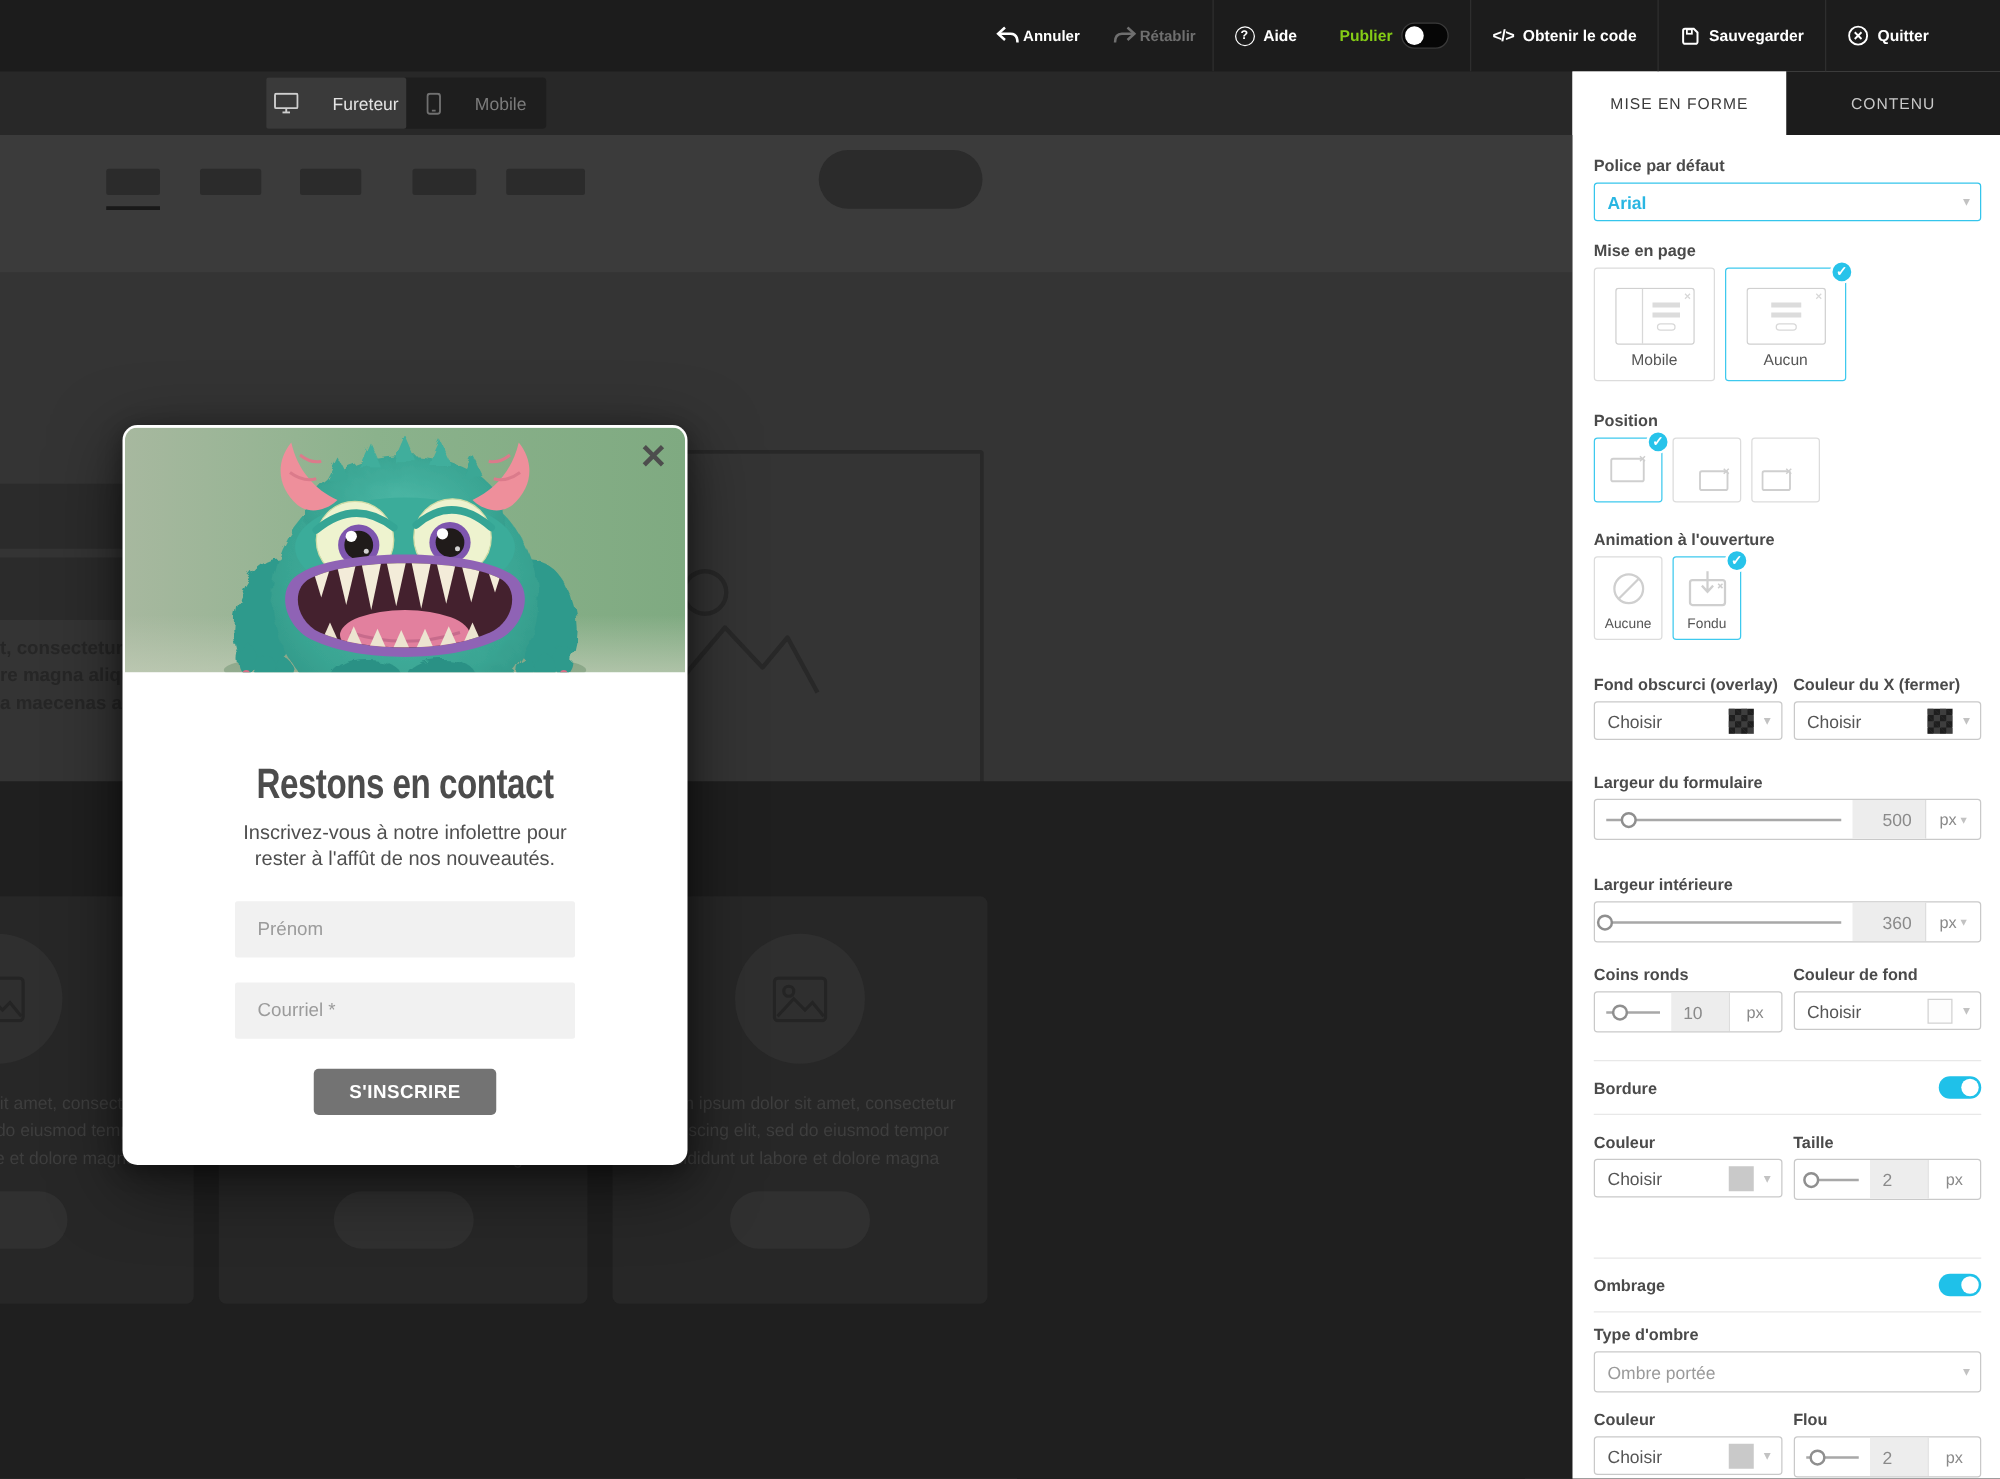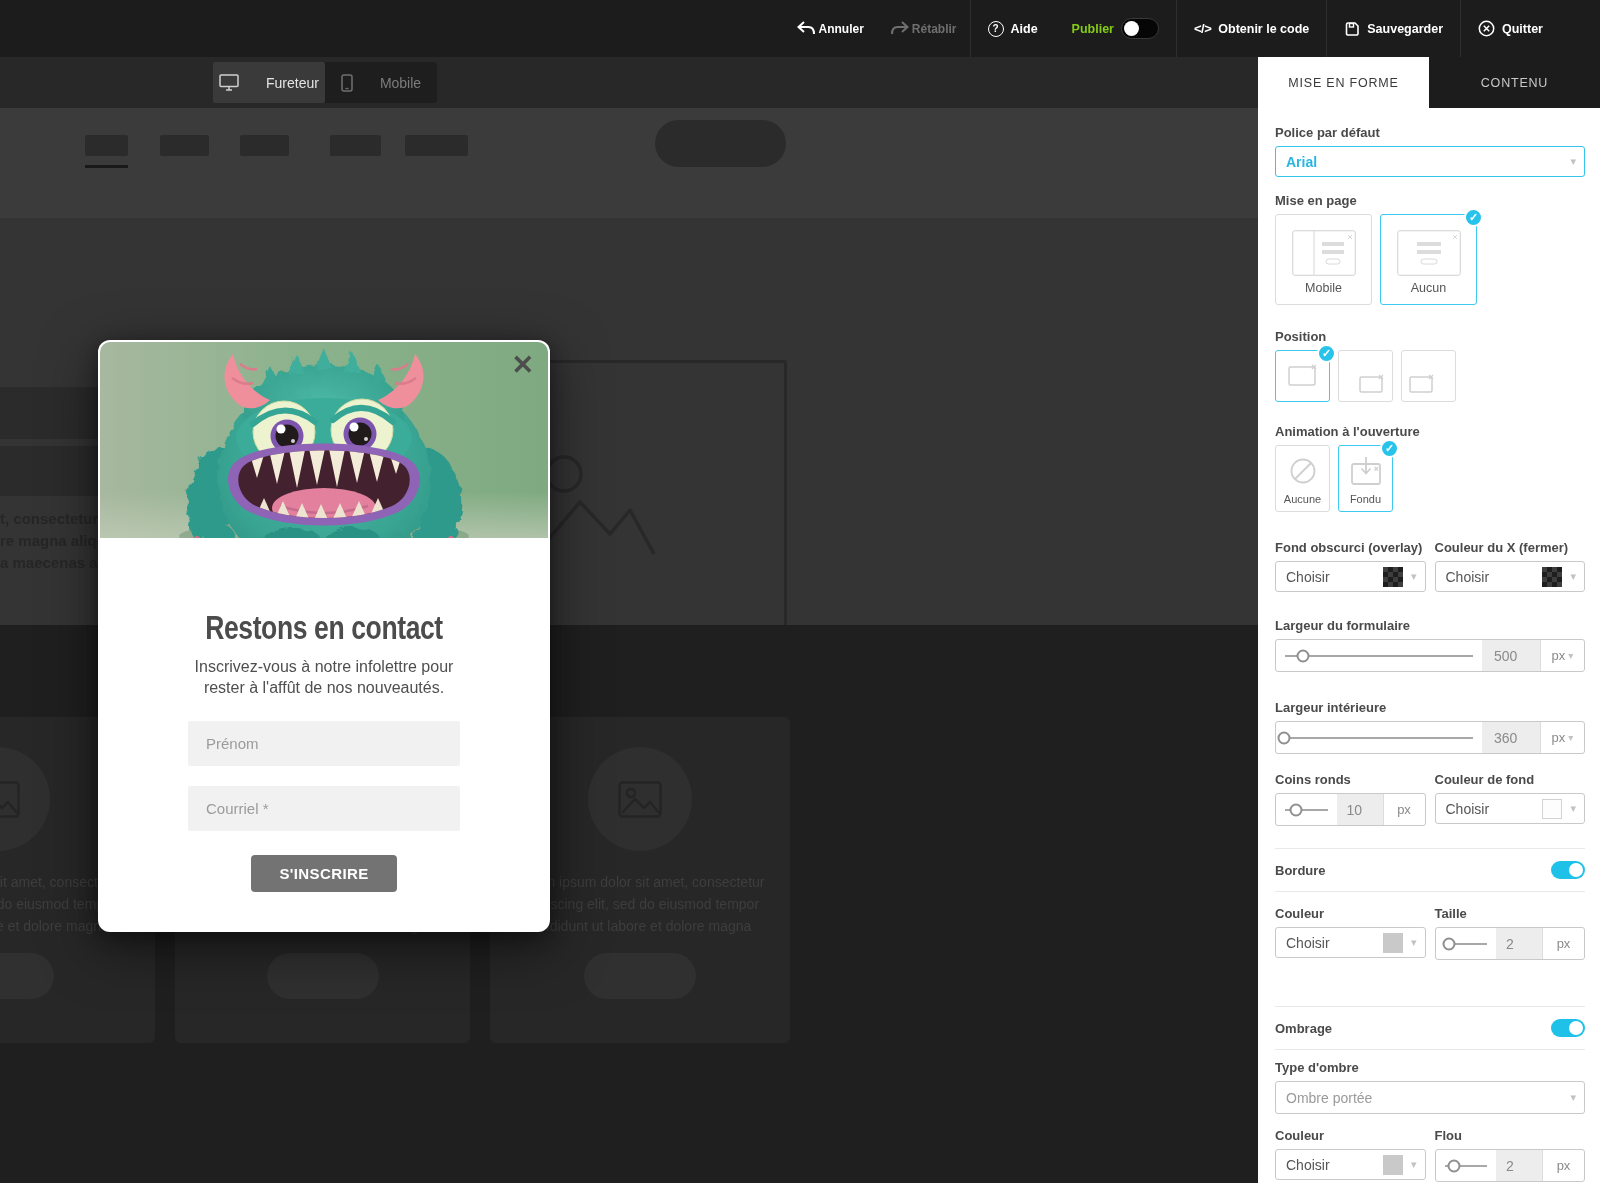--- a/index.html
+++ b/index.html
@@ -112,21 +112,21 @@
   .anim-label { margin-top:auto; margin-bottom:6px; font-size:11px; color:#555; }
   .two-col { display:flex; gap:9px; }
   .col { width:150.5px; }
   .slider-box { border:1px solid #c9c9c9; border-radius:3px; height:33px; display:flex;
                 align-items:stretch; overflow:hidden; background:#fff; }
   .track-area { flex:1; position:relative; }
   .track-area::before { content:''; position:absolute; left:9px; right:9px; top:50%; height:2px;
                         margin-top:-1px; background:#a8a8a8; }
   .knob { position:absolute; top:50%; width:13px; height:13px; border-radius:50%; background:#fff;
           border:2px solid #8f8f8f; transform:translate(-50%,-50%); cursor:pointer; }
-  .numcell { width:58px; background:#ededed; display:flex; align-items:center; padding-left:12px;
+  .numcell { width:58px; background:#ededed; display:flex; align-items:center; padding-left:24px;
              font-size:14px; color:#8a8a8a; }
   .small .numcell { width:46px; padding-left:10px; }
   .pxcell { width:44px; display:flex; align-items:center; justify-content:center; gap:3px;
             font-size:13px; color:#8a8a8a; border-left:1px solid #ddd; }
   .small .pxcell { width:42px; border-left:1px solid #ddd; }
   .pxarr { color:#c2c2c2; font-size:10px; }
   .divider { height:1px; background:#e8e8e8; }
   .toggle-row { height:42px; display:flex; align-items:center; justify-content:space-between; }
   .toggle-row .plabel { margin-bottom:0; }
   .toggle { width:34px; height:18px; border-radius:10px; background:#1fc1e9; position:relative; cursor:pointer; }

